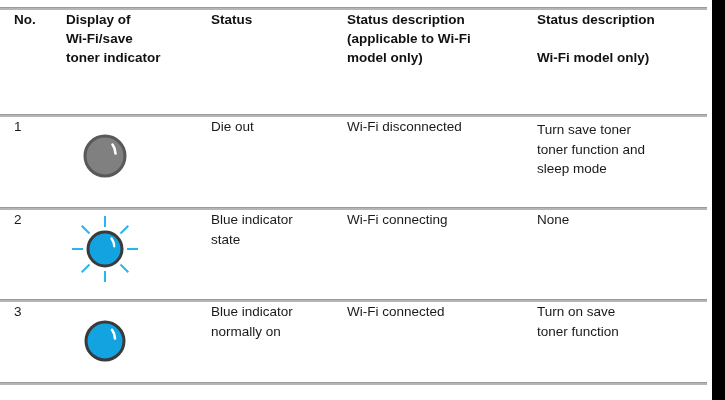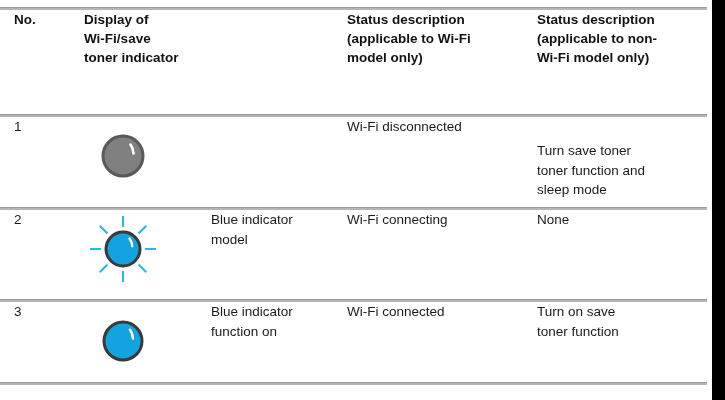--- a/index.html
+++ b/index.html
@@ -69,41 +69,41 @@
   .row-2    { top: 210px; height: 89px; }
   .row-3    { top: 302px; height: 80px; }
 
   .cell {
     position: absolute;
     box-sizing: border-box;
   }
 
   
   .col-no    { left: 14px;  width: 52px; }
-  .col-disp  { left: 84px;  width: 140px; }
+  .col-disp  { left: 66px;  width: 140px; }
   .col-stat  { left: 211px; width: 130px; }
   .col-desc1 { left: 347px; width: 185px; }
   .col-desc2 { left: 537px; width: 170px; }
 
   .head-text {
     font-size: 13.5px;
     font-weight: bold;
     line-height: 1.42;
     color: #121212;
   }
   .body-text {
     font-size: 13.5px;
     font-weight: normal;
     line-height: 1.45;
     color: #1a1a1a;
   }
 
   
   .v-center { display: flex; align-items: center; height: 100%; }
-  .v-top    { display: flex; align-items: flex-start; height: 100%; padding-top: 24px; }
+  .v-top    { display: flex; align-items: flex-start; height: 100%; padding-top: 3px; }
 
   
   .led-wrap {
     position: relative;
     width: 78px;
     height: 78px;
     display: flex;
     align-items: center;
     justify-content: center;
   }
@@ -135,36 +135,41 @@
       <div class="cell col-disp">
         <div class="v-center">
           <span class="head-text">
             <span>Display of</span><br>
             <span>Wi-Fi/save</span><br>
             <span>toner indicator</span>
           </span>
         </div>
       </div>
 
+      <div class="cell col-stat">
+        <div class="v-center">
+          <span class="head-text">Status</span>
+        </div>
+      </div>
 
       <div class="cell col-desc1">
         <div class="v-center">
           <span class="head-text">
             <span>Status description</span><br>
             <span>(applicable to Wi-Fi</span><br>
             <span>model only)</span>
           </span>
         </div>
       </div>
 
       <div class="cell col-desc2">
         <div class="v-center">
           <span class="head-text">
             <span>Status description</span><br>
-            <span>(applicable to non-</span><br>
+            <br>
             <span>Wi-Fi model only)</span>
           </span>
         </div>
       </div>
 
     </div>
 
     <div class="row row-1">
 
       <div class="cell col-no">
@@ -177,20 +182,25 @@
         <div class="v-center">
           <div class="led-wrap">
             <svg width="56" height="56" viewBox="0 0 56 56" aria-hidden="true">
               <circle cx="28" cy="28" r="20" fill="#808080" stroke="#595959" stroke-width="3"></circle>
               <path d="M 35.5 16.5 A 16 16 0 0 1 38.5 25.5" fill="none" stroke="#ffffff" stroke-width="2.6" stroke-linecap="round"></path>
             </svg>
           </div>
         </div>
       </div>
 
+      <div class="cell col-stat">
+        <div class="v-center">
+          <span class="body-text">Die out</span>
+        </div>
+      </div>
 
       <div class="cell col-desc1">
         <div class="v-center">
           <span class="body-text">
             <span>Wi-Fi disconnected</span><br>
           </span>
         </div>
       </div>
 
       <div class="cell col-desc2">
@@ -231,21 +241,21 @@
               <path d="M 42.5 25.5 A 13.5 13.5 0 0 1 45.2 33.2" fill="none" stroke="#ffffff" stroke-width="2.4" stroke-linecap="round"></path>
             </svg>
           </div>
         </div>
       </div>
 
       <div class="cell col-stat">
         <div class="v-center">
           <span class="body-text">
             <span>Blue indicator</span><br>
-            <span>model</span>
+            <span>state</span>
           </span>
         </div>
       </div>
 
       <div class="cell col-desc1">
         <div class="v-center">
           <span class="body-text">Wi-Fi connecting</span>
         </div>
       </div>
 
@@ -273,21 +283,21 @@
               <path d="M 35 16.8 A 15 15 0 0 1 38 25.5" fill="none" stroke="#ffffff" stroke-width="2.6" stroke-linecap="round"></path>
             </svg>
           </div>
         </div>
       </div>
 
       <div class="cell col-stat">
         <div class="v-center">
           <span class="body-text">
             <span>Blue indicator</span><br>
-            <span>function on</span>
+            <span>normally on</span>
           </span>
         </div>
       </div>
 
       <div class="cell col-desc1">
         <div class="v-center">
           <span class="body-text">Wi-Fi connected</span>
         </div>
       </div>
 

